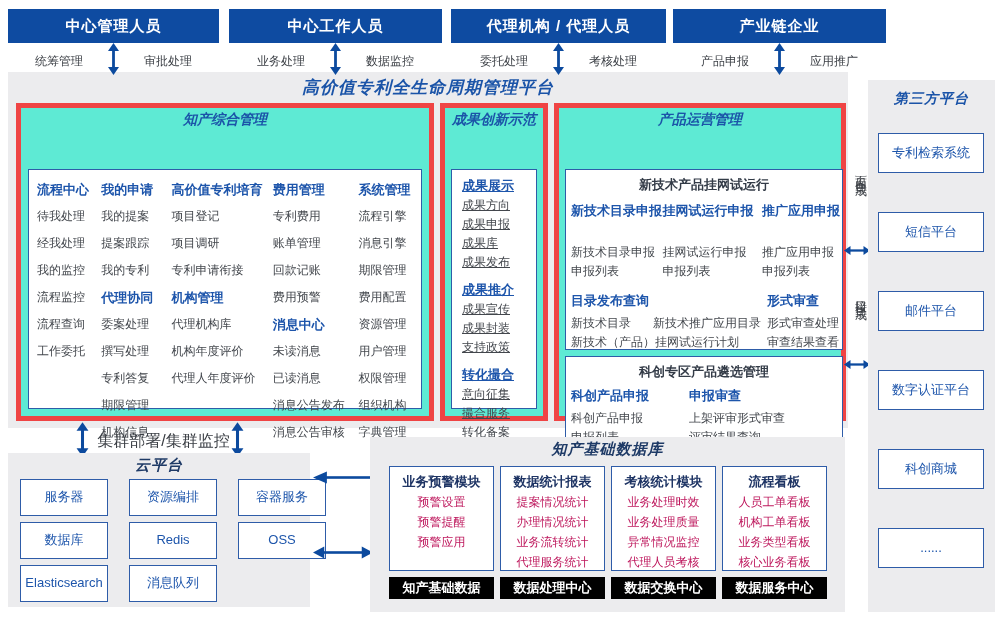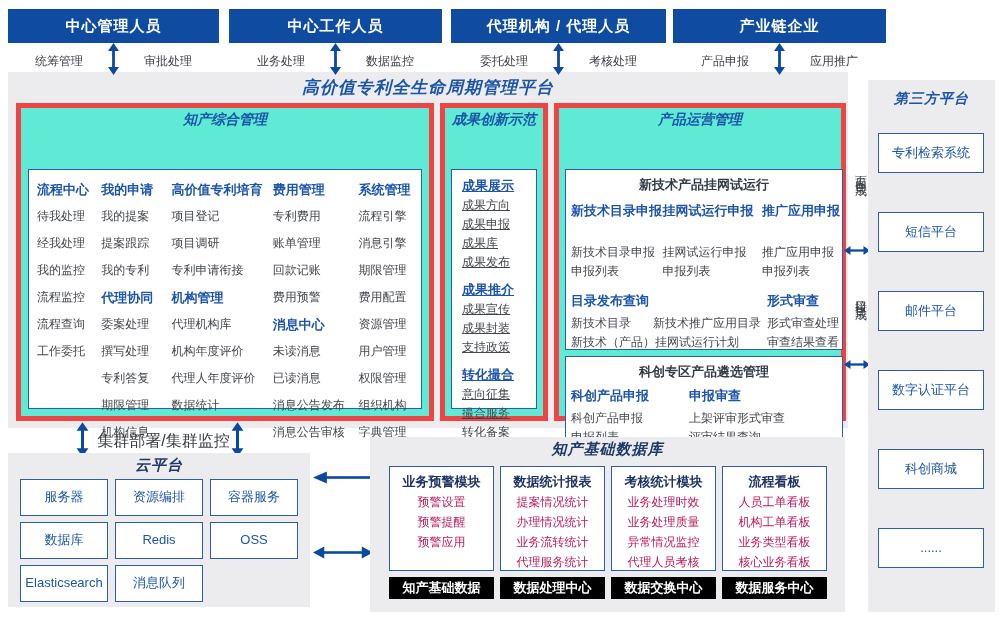--- a/index.html
+++ b/index.html
@@ -34,21 +34,21 @@
   
   .boxtitle{position:absolute;top:6px;left:0;right:0;text-align:center;font-size:13px;font-weight:bold;color:#333b47;
             white-space:nowrap;}
   .oph{font-size:13px;font-weight:bold;color:#1d55ab;line-height:19px;white-space:nowrap;}
   .oph2{height:38px;}
   .opi{font-size:12px;color:#43474d;line-height:19px;white-space:nowrap;}
   .opitems{margin-top:4px;}
   
   .panel-title{position:absolute;top:3px;left:0;right:0;text-align:center;font-size:15px;font-weight:bold;
                font-style:italic;color:#1e3a66;letter-spacing:1px;}
-  .cloud-grid{position:absolute;left:12px;top:26px;display:grid;grid-template-columns:repeat(3,88px);gap:6px 7px;}
+  .cloud-grid{position:absolute;left:12px;top:26px;display:grid;grid-template-columns:repeat(3,88px);gap:6px 21px;}
   .cloud-cell{height:37px;border:1.5px solid #2e5ca8;background:#fff;color:#1d55ab;font-size:13px;text-align:center;
               line-height:34px;box-sizing:border-box;white-space:nowrap;}
   .db-grid{position:absolute;left:19px;display:grid;grid-template-columns:repeat(4,105px);gap:6px;}
   .mod-box{background:#fff;border:1.5px solid #2e5ca8;height:105px;text-align:center;box-sizing:border-box;}
   .mod-h{font-size:13px;font-weight:bold;color:#1e3464;line-height:20px;margin-top:5px;white-space:nowrap;}
   .mi{font-size:12px;color:#be185d;line-height:20px;white-space:nowrap;}
   .darkbox{background:#000000;color:#fff;font-weight:bold;font-size:13px;text-align:center;line-height:22px;height:22px;
            white-space:nowrap;}
   
   .tp-title{position:absolute;top:10px;left:0;right:0;text-align:center;font-size:14px;font-weight:bold;
@@ -146,21 +146,20 @@
           </div>
         <div style="width:104px">
             <div class="cell hd">高价值专利培育</div>
             <div class="cell">项目登记</div>
             <div class="cell">项目调研</div>
             <div class="cell">专利申请衔接</div>
             <div class="cell hd">机构管理</div>
             <div class="cell">代理机构库</div>
             <div class="cell">机构年度评价</div>
             <div class="cell">代理人年度评价</div>
-            <div class="cell">数据统计</div>
           </div>
         <div style="width:88px">
             <div class="cell hd">费用管理</div>
             <div class="cell">专利费用</div>
             <div class="cell">账单管理</div>
             <div class="cell">回款记账</div>
             <div class="cell">费用预警</div>
             <div class="cell hd">消息中心</div>
             <div class="cell">未读消息</div>
             <div class="cell">已读消息</div>

